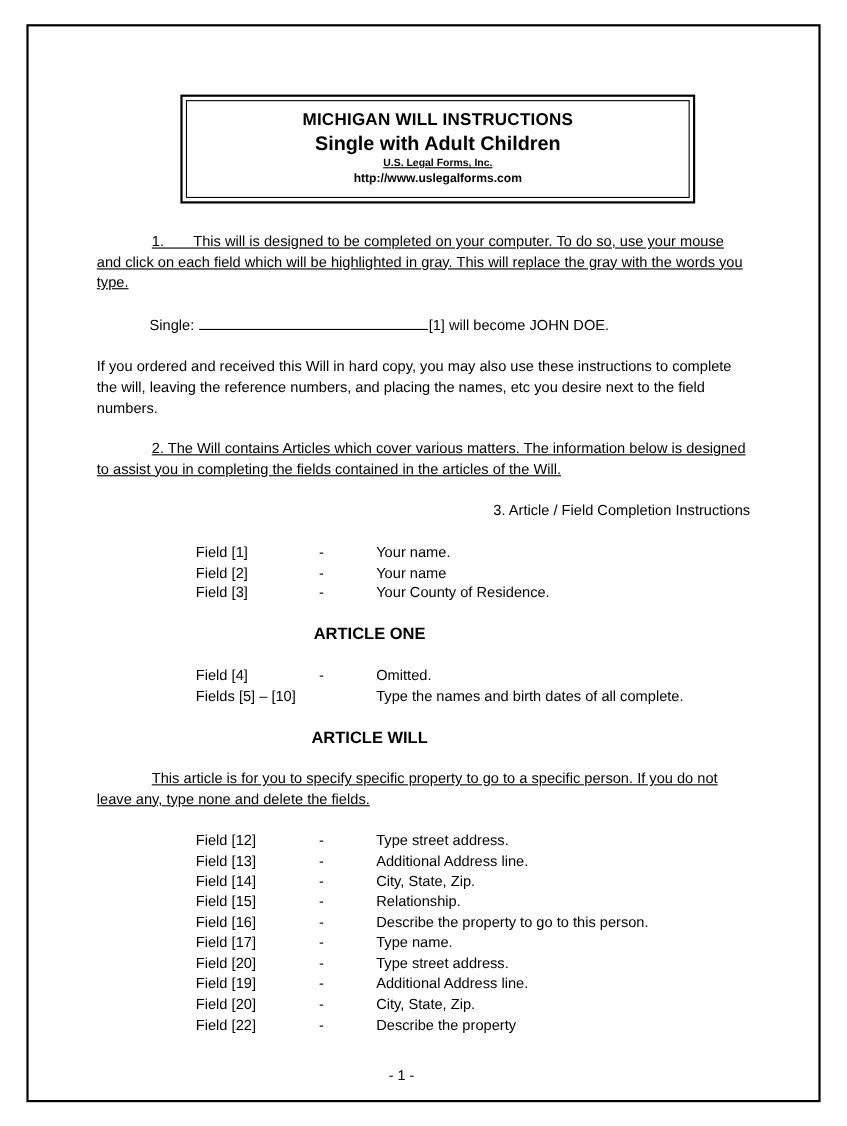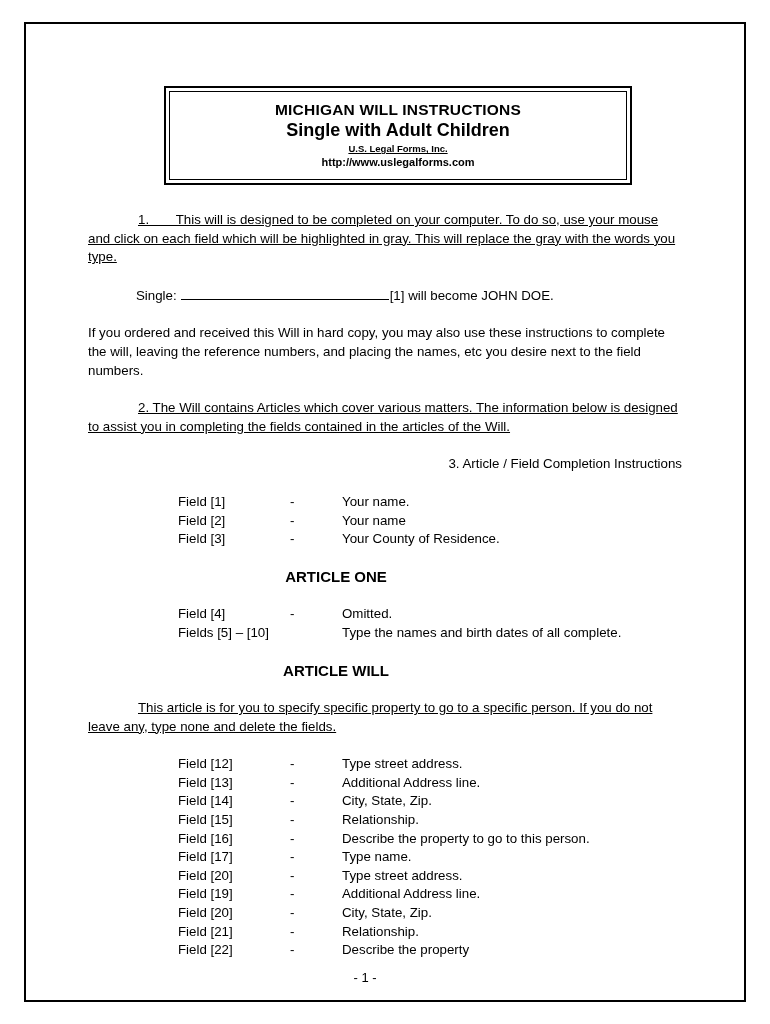--- a/index.html
+++ b/index.html
@@ -271,25 +271,20 @@
           <td class="col-field">Field [19]</td>
           <td class="col-dash">-</td>
           <td class="col-desc">Additional Address line.</td>
         </tr>
         <tr>
           <td class="col-field">Field [20]</td>
           <td class="col-dash">-</td>
           <td class="col-desc">City, State, Zip.</td>
         </tr>
         <tr>
-          <td class="col-field">Field [21]</td>
-          <td class="col-dash">-</td>
-          <td class="col-desc">Relationship.</td>
-        </tr>
-        <tr>
           <td class="col-field">Field [22]</td>
           <td class="col-dash">-</td>
           <td class="col-desc">Describe the property</td>
         </tr>
       </tbody>
     </table>
 
     <div class="footer">- 1 -</div>
 
   </div>

